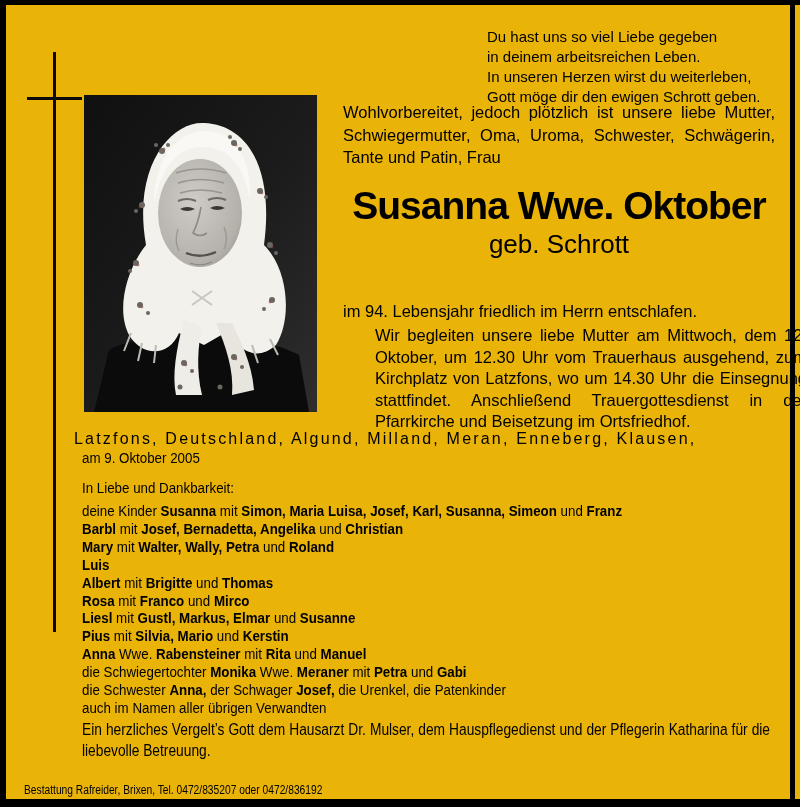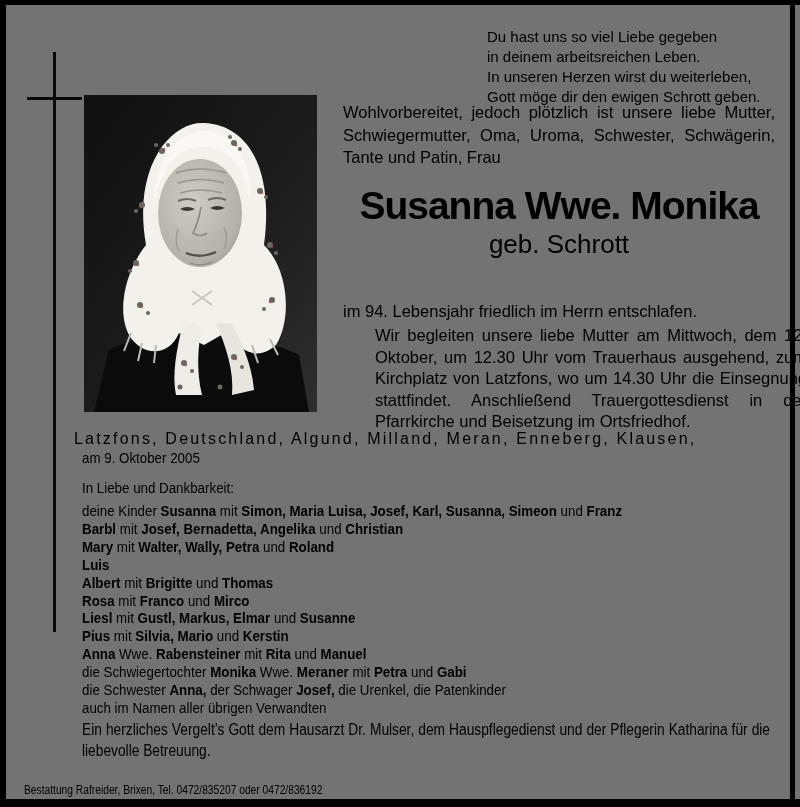--- a/index.html
+++ b/index.html
@@ -1,18 +1,18 @@
 <!DOCTYPE html>
 <html><head>
 <meta charset="utf-8">
 <style>
   * { margin:0; padding:0; box-sizing:border-box; }
   html,body { background:#ffffff; }
   body { font-family:"Liberation Sans", sans-serif; color:#000; }
-  .sheet { position:relative; width:800px; height:807px; background:#737373; overflow:hidden; }
+  .sheet { position:relative; width:800px; height:807px; background:#eab308; overflow:hidden; }
 
   
   .frame-left  { position:absolute; left:0; top:0; width:6px; height:807px; background:#000; }
   .frame-top   { position:absolute; left:0; top:0; width:800px; height:5px; background:#000; }
   .frame-right { position:absolute; left:790px; top:0; width:5px; height:801px; background:#000; }
   .frame-bottom{ position:absolute; left:0; top:799px; width:800px; height:8px; background:#000; }
 
   
   .cross-v { position:absolute; left:53px; top:52px; width:3px; height:580px; background:#0a0a0a; }
   .cross-h { position:absolute; left:27px; top:97px; width:55px; height:3px; background:#0a0a0a; }
@@ -151,21 +151,21 @@
   </div>
 
   <div class="verse">
     <div>Du hast uns so viel Liebe gegeben</div>
     <div>in deinem arbeitsreichen Leben.</div>
     <div>In unseren Herzen wirst du weiterleben,</div>
     <div>Gott möge dir den ewigen Schrott geben.</div>
   </div>
 
   <div class="col intro">Wohlvorbereitet, jedoch plötzlich ist unsere liebe Mutter, Schwiegermutter, Oma, Uroma, Schwester, Schwägerin, Tante und Patin, Frau</div>
-  <div class="col name">Susanna Wwe. Monika</div>
+  <div class="col name">Susanna Wwe. Oktober</div>
   <div class="col maiden">geb. Schrott</div>
   <div class="col death">im 94. Lebensjahr friedlich im Herrn entschlafen.</div>
   <div class="col funeral">Wir begleiten unsere liebe Mutter am Mittwoch, dem 12. Oktober, um 12.30 Uhr vom Trauerhaus ausgehend, zum Kirchplatz von Latzfons, wo um 14.30 Uhr die Einsegnung stattfindet. Anschließend Trauergottesdienst in der Pfarrkirche und Beisetzung im Ortsfriedhof.</div>
 
   <div class="places">Latzfons, Deutschland, Algund, Milland, Meran, Enneberg, Klausen,</div>
   <div class="dateline cond">am 9. Oktober 2005</div>
 
   <div class="gratitude cond">In Liebe und Dankbarkeit:</div>
 
   <div class="family cond">

